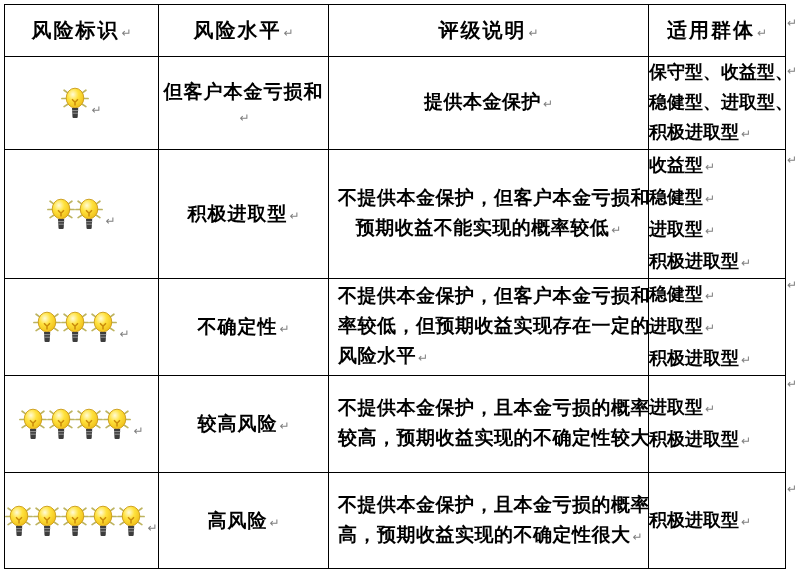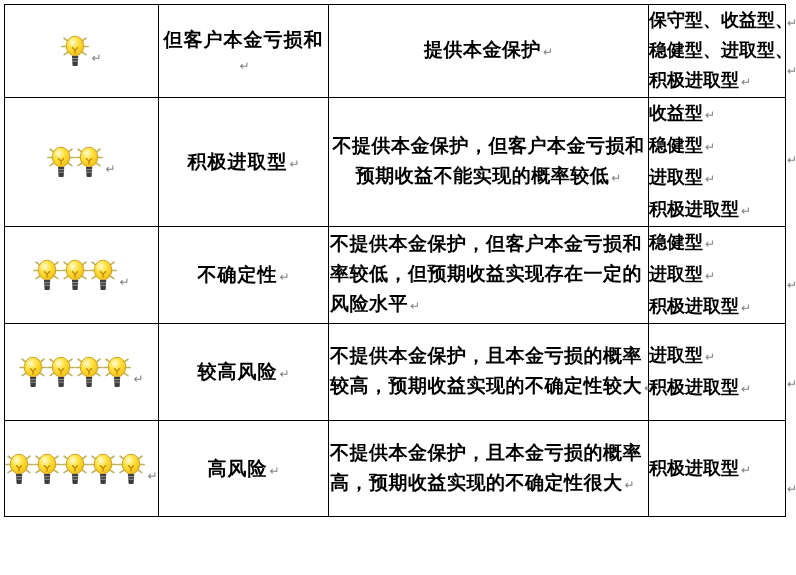--- a/index.html
+++ b/index.html
@@ -16,21 +16,21 @@
     border:1.5px solid #000;padding:0;vertical-align:middle;
     text-align:center;overflow:visible;
   }
   tr.hd td{height:51px;font-size:20px;letter-spacing:2px;}
   tr.r1{height:91px;}
   tr.r2{height:117px;}
   tr.r3{height:97px;}
   tr.r4{height:97px;}
   tr.r5{height:96px;}
   .cell-level{font-size:19px;letter-spacing:1px;}
-  .cell-desc{font-size:19px;letter-spacing:0.5px;padding:0 1px;}
+  .cell-desc{font-size:19px;letter-spacing:0.5px;padding:0 9px;}
   .cell-desc .line{line-height:30px;white-space:nowrap;}
   .cell-desc.left .line{text-align:left;}
   .cell-groups{font-size:18px;}
   .cell-groups .line{line-height:30px;white-space:nowrap;text-align:left;}
   .eol{
     color:#808080;font-size:12px;font-weight:normal;margin-left:2px;
     letter-spacing:0;display:inline-block;vertical-align:baseline;
   }
   .bulbs{
     display:flex;justify-content:center;align-items:flex-end;gap:0;
@@ -57,20 +57,26 @@
   </svg>
 
 <table class="risk">
   <colgroup>
     <col style="width:154px">
       <col style="width:170px">
     <col style="width:320px">
       <col style="width:137px">
   </colgroup>
   <tbody>
+      <tr class="hd">
+    <td><span>风险标识</span><span class="eol">↵</span></td>
+    <td><span>风险水平</span><span class="eol">↵</span></td>
+    <td><span>评级说明</span><span class="eol">↵</span></td>
+    <td><span>适用群体</span><span class="eol">↵</span></td>
+  </tr>
 
   <tr class="r1">
     <td>
           <div class="bulbs">
             <svg width="28" height="34" viewBox="0 0 28 34">
     <g stroke="#bdb35f" stroke-width="1.7" stroke-linecap="round">
       <line x1="0.9" y1="12.5" x2="5" y2="12.5"></line>
                 <line x1="23" y1="12.5" x2="27.1" y2="12.5"></line>
       <line x1="3.1" y1="4.2" x2="6.7" y2="6.9"></line>
                 <line x1="24.9" y1="4.2" x2="21.3" y2="6.9"></line>

